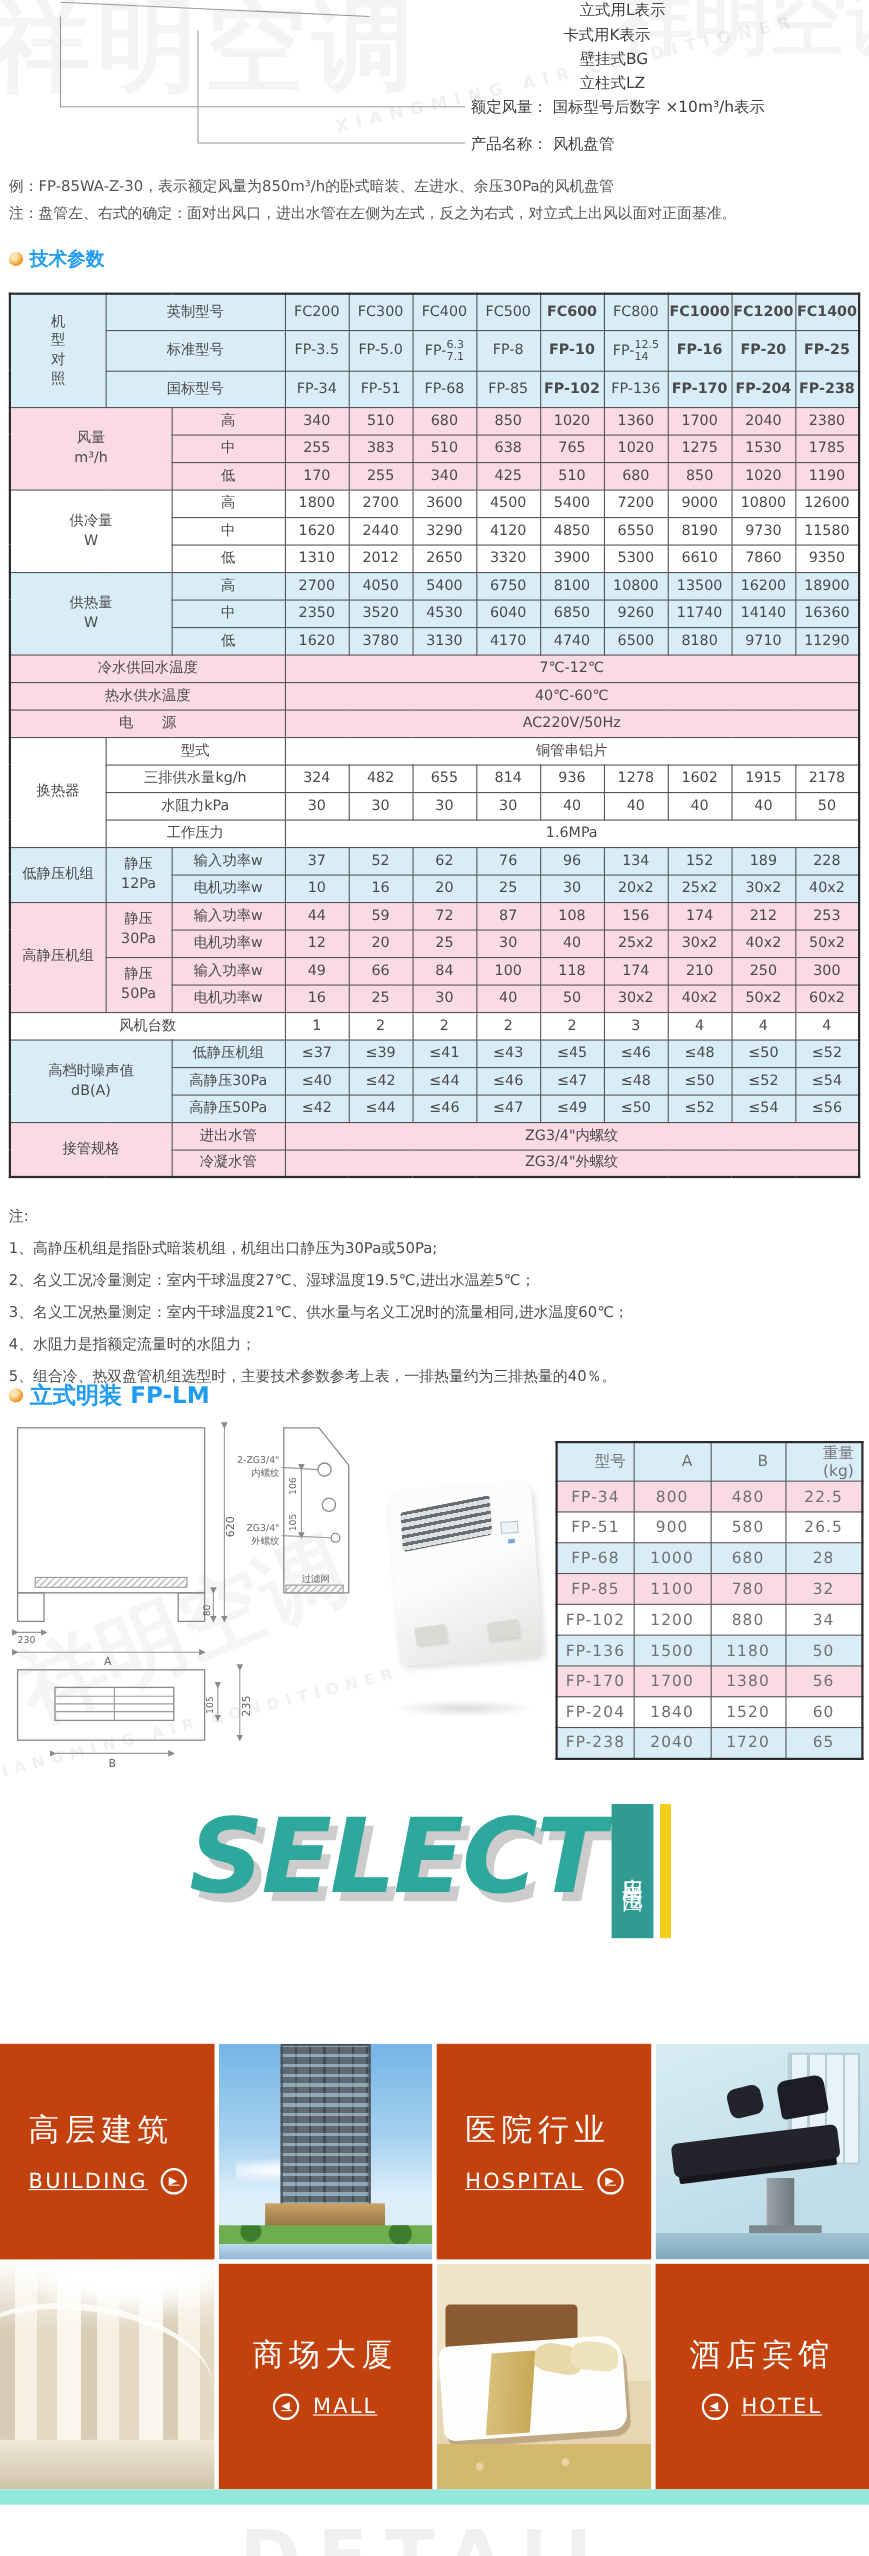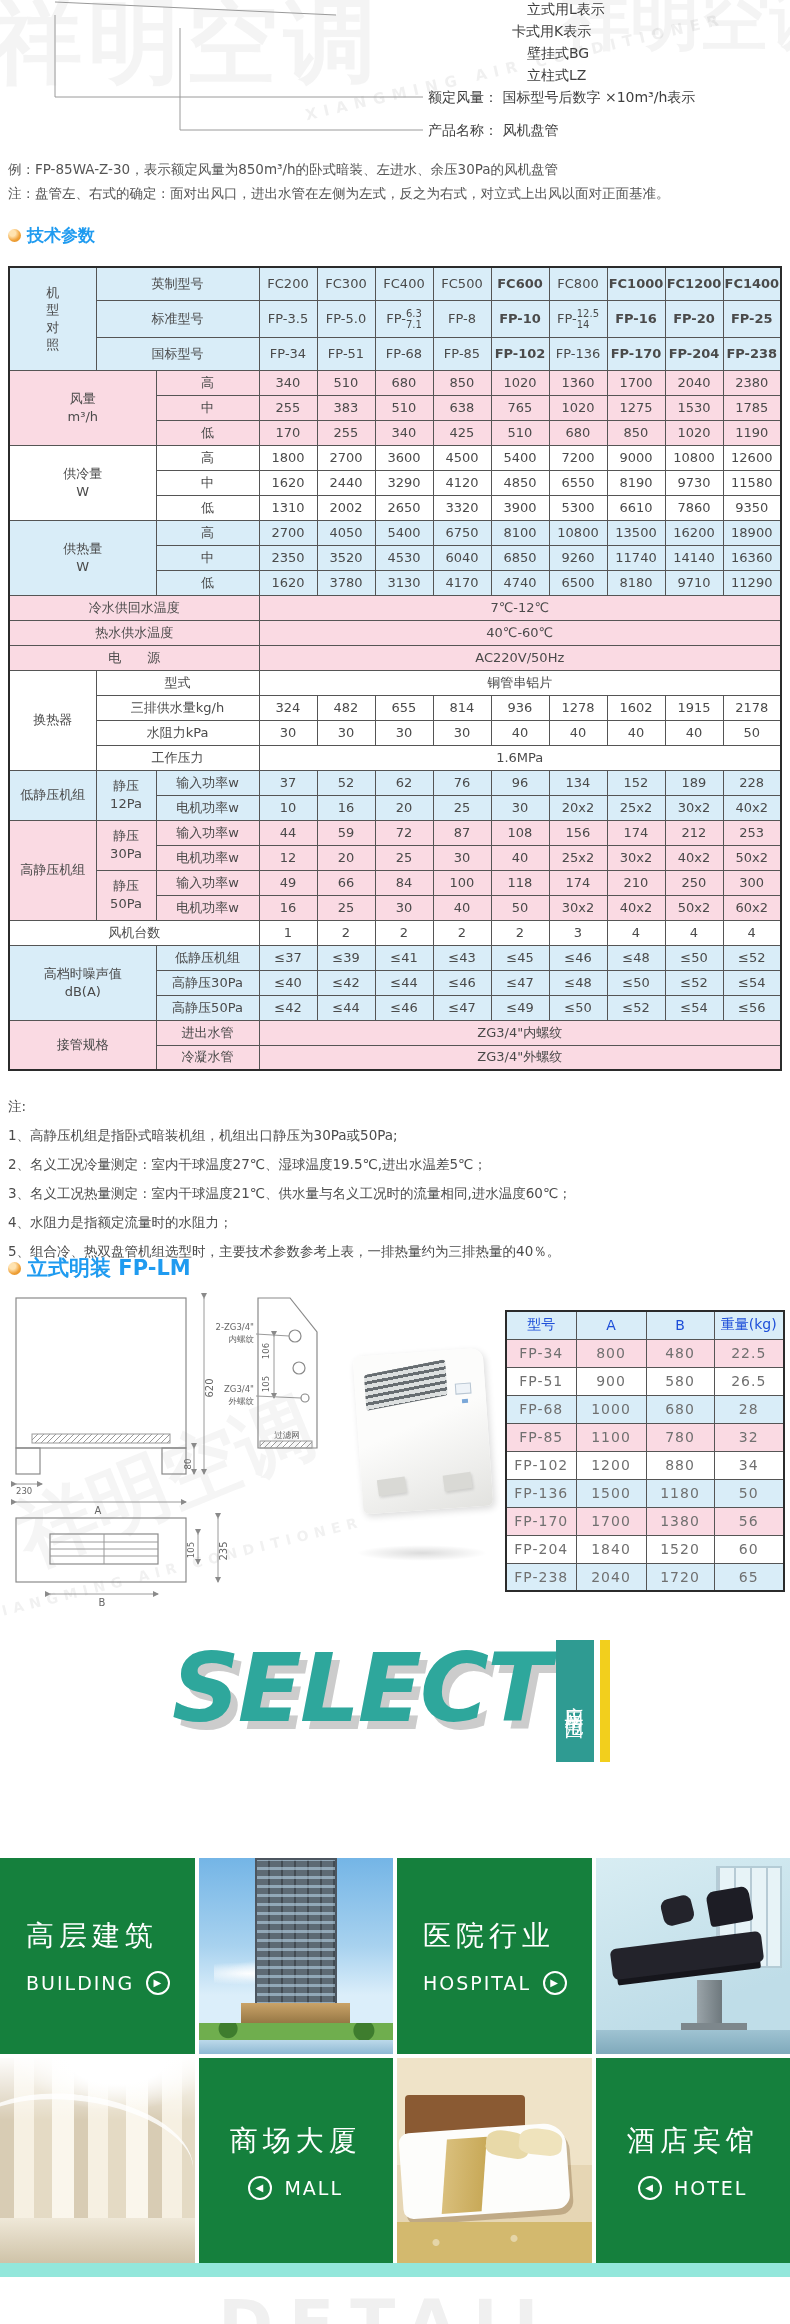--- a/index.html
+++ b/index.html
@@ -66,41 +66,41 @@
   .unit-grille { position:absolute; left:10px; top:14px; width:82px; height:36px; transform:skewY(-7deg);
                  background:repeating-linear-gradient(180deg,#676d71 0 3px,#dde0e0 3px 7px); border-radius:3px; }
   .unit-panel { position:absolute; right:14px; top:34px; width:16px; height:11px; background:#eef3f8; border:1px solid #b9c6d2; }
   .unit-dot { position:absolute; right:18px; top:50px; width:6px; height:4px; background:#7aa7d8; }
   .unit-foot-l, .unit-foot-r { position:absolute; bottom:18px; width:28px; height:16px; background:#d9d9d5; box-shadow:1px 2px 3px rgba(0,0,0,.12); }
   .unit-foot-l { left:16px; transform:rotate(-4deg);} .unit-foot-r { right:20px; transform:rotate(-4deg); }
 
   table.dims { position:absolute; left:505px; top:18px; width:278px; border-collapse:collapse; table-layout:fixed;
                border:2px solid #2b2b2b; }
   table.dims td { border:1px solid #555; text-align:center; font-size:14px; color:#707070; height:28px; letter-spacing:1px; }
-  table.dims tr:first-child td { color:#1d4ed8; letter-spacing:0; }
+  table.dims tr:first-child td { color:#737373; letter-spacing:0;padding-left:27px; }
 
   
   .select-word { position:absolute; left:172px; top:1640px; font-size:94px; line-height:1.05; font-weight:bold; font-style:italic;
                  color:#2ea79c; letter-spacing:-2px; text-shadow:7px 8px 0 #cccccc; }
   .vbox { position:absolute; left:556px; top:1640px; width:38px; height:122px; background:#2f9b92; color:#fff;
           writing-mode:vertical-rl; text-orientation:upright; font-size:19px; letter-spacing:5px;
           display:flex; align-items:center; justify-content:center; }
   .ybar { position:absolute; left:600px; top:1640px; width:10px; height:122px; background:#f2cf1d; }
 
   .tagline { position:absolute; left:9px; top:1788px; width:780px; font-size:25px; color:#3a3a3a; white-space:nowrap; }
 
   
   .app-grid { position:absolute; left:0; top:1858px; width:790px; display:grid;
               grid-template-columns:1fr 1fr 1fr 1fr; grid-template-rows:196px 205px; gap:4px; }
   .cell { position:relative; overflow:hidden; }
-  .cell.teal { background:#15803d; color:#fff; display:flex; flex-direction:column; justify-content:center; }
+  .cell.teal { background:#c2410c; color:#fff; display:flex; flex-direction:column; justify-content:center; }
   .cell.teal.left { align-items:flex-start; padding-left:26px; }
   .cell.teal.center { align-items:center; }
   .app-cn { font-size:28px; letter-spacing:5px; margin-bottom:16px; }
-  .app-en { font-size:19px; letter-spacing:2px; display:flex; align-items:center; gap:12px; }
+  .app-en { font-size:19px; letter-spacing:2px; display:flex; align-items:center; gap:12px;text-decoration:underline; }
   .circ { width:24px; height:24px; border:2px solid #fff; border-radius:50%; display:inline-flex;
           align-items:center; justify-content:center; font-size:10px; line-height:1; }
 
   
   .ph { position:absolute; inset:0; }
   .ph-building { background:linear-gradient(#74b5e6 0%, #a8d2ef 45%, #dbeefa 70%); }
   .bld-cloud { position:absolute; left:8%; top:52%; width:60%; height:14%;
                background:radial-gradient(ellipse at 30% 50%, rgba(255,255,255,.95), transparent 60%),
                           radial-gradient(ellipse at 70% 40%, rgba(255,255,255,.8), transparent 60%); }
   .bld-tower { position:absolute; left:29%; top:0; width:42%; height:82%; background:#5d6a74;
@@ -298,21 +298,21 @@
           <td>4120</td>
           <td>4850</td>
           <td>6550</td>
           <td>8190</td>
           <td>9730</td>
           <td>11580</td>
         </tr>
         <tr class="band-w">
           <td>低</td>
           <td>1310</td>
-          <td>2002</td>
+          <td>2012</td>
           <td>2650</td>
           <td>3320</td>
           <td>3900</td>
           <td>5300</td>
           <td>6610</td>
           <td>7860</td>
           <td>9350</td>
         </tr>
         <tr class="band-b">
           <td colspan="2" rowspan="3">供热量

